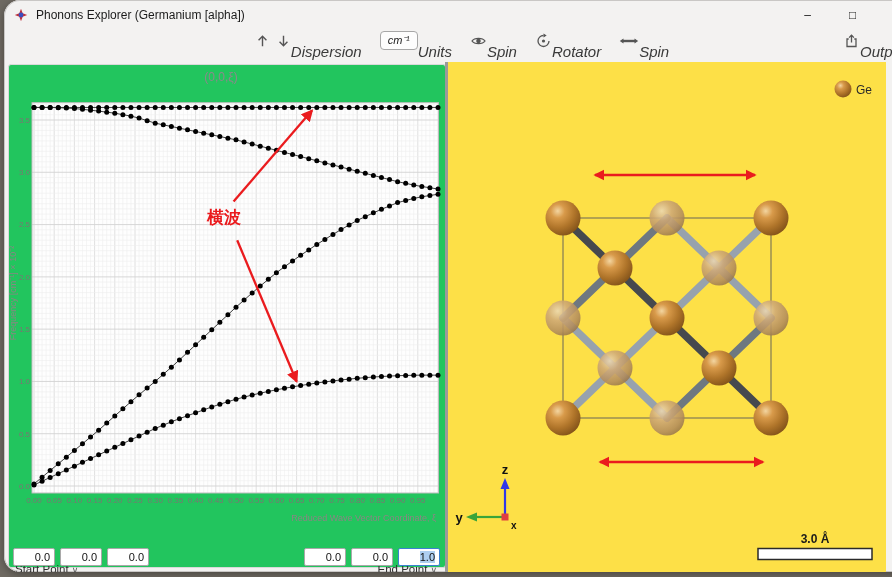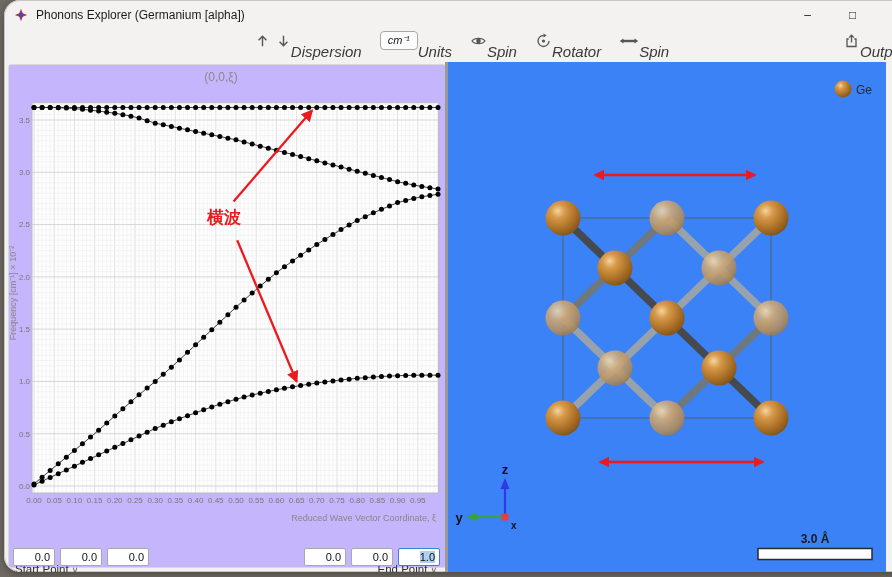--- a/index.html
+++ b/index.html
@@ -14,23 +14,23 @@
   
   .toolbar{position:absolute;left:0;top:30px;right:0;height:32px;}
   .tb-center{position:absolute;left:0;right:0;top:0;display:flex;justify-content:center;}
   .tb-item{display:flex;flex-direction:row;align-items:flex-start;padding:1px 9px 0 9px;font-style:italic;}
   .tb-item .icon-row{height:19px;display:flex;align-items:center;gap:6px;}
   .tb-label{font-size:15px;color:#3a3a3a;margin-top:12px;white-space:nowrap;}
   .units-btn{border:1px solid #a7a7a7;border-radius:4px;background:#fdfdfd;font-size:11px;color:#222;height:17px;line-height:16px;padding:0 7px;}
   .tb-output{position:absolute;right:6px;top:0;}
   svg.tbicon{display:block;}
   
-  .left-card{position:absolute;left:4px;top:64px;width:438px;height:504px;background:#c4b5fd;border:1px solid #d9d9d9;border-radius:3px;box-sizing:border-box;}
+  .left-card{position:absolute;left:4px;top:64px;width:438px;height:504px;background:#22c55e;border:1px solid #d9d9d9;border-radius:3px;box-sizing:border-box;}
   .splitter{position:absolute;left:441px;top:62px;bottom:0;width:3px;background:#9a9a9a;}
-  .blue-panel{position:absolute;left:444px;top:62px;width:438px;height:510px;background:#3b82f6;}
+  .blue-panel{position:absolute;left:444px;top:62px;width:438px;height:510px;background:#fde047;}
   
   text{font-family:"Liberation Sans",sans-serif;}
   .c-title{font-size:12px;fill:#8a8a8a;}
   .c-tick{font-size:8px;fill:#7a7672;}
   .c-axis{font-size:9px;fill:#8a8683;}
   
   .ctl-label{position:absolute;font-size:11.5px;color:#2f2f2f;margin-top:30px;}
   .chev{font-size:9px;color:#555;margin-left:3px;}
   .numrow{position:absolute;display:flex;gap:5px;}
   .numbox{width:36px;height:16px;border:1px solid #a9a9a9;border-radius:2px;background:#fff;font-size:11px;color:#111;display:flex;align-items:center;justify-content:flex-end;padding-right:4px;}

